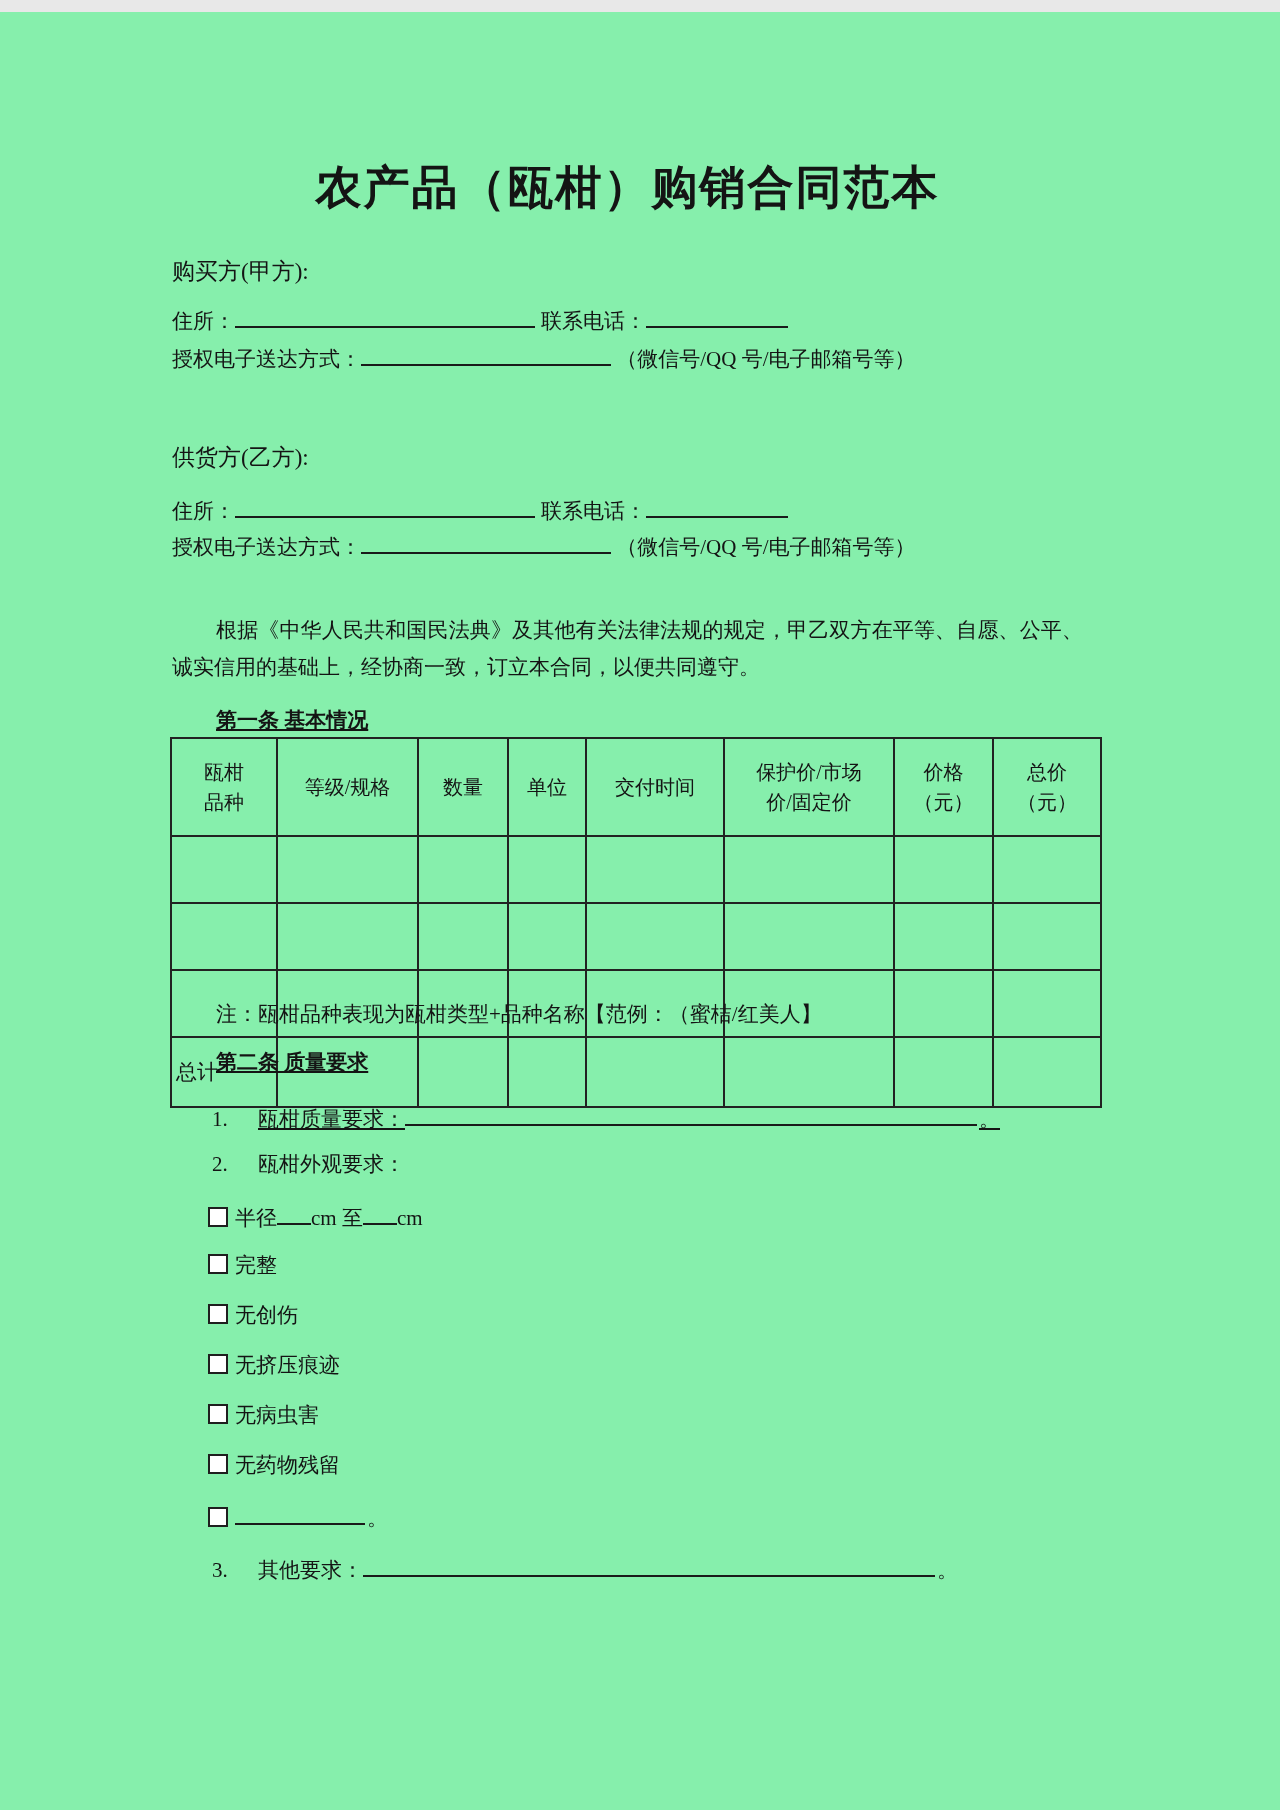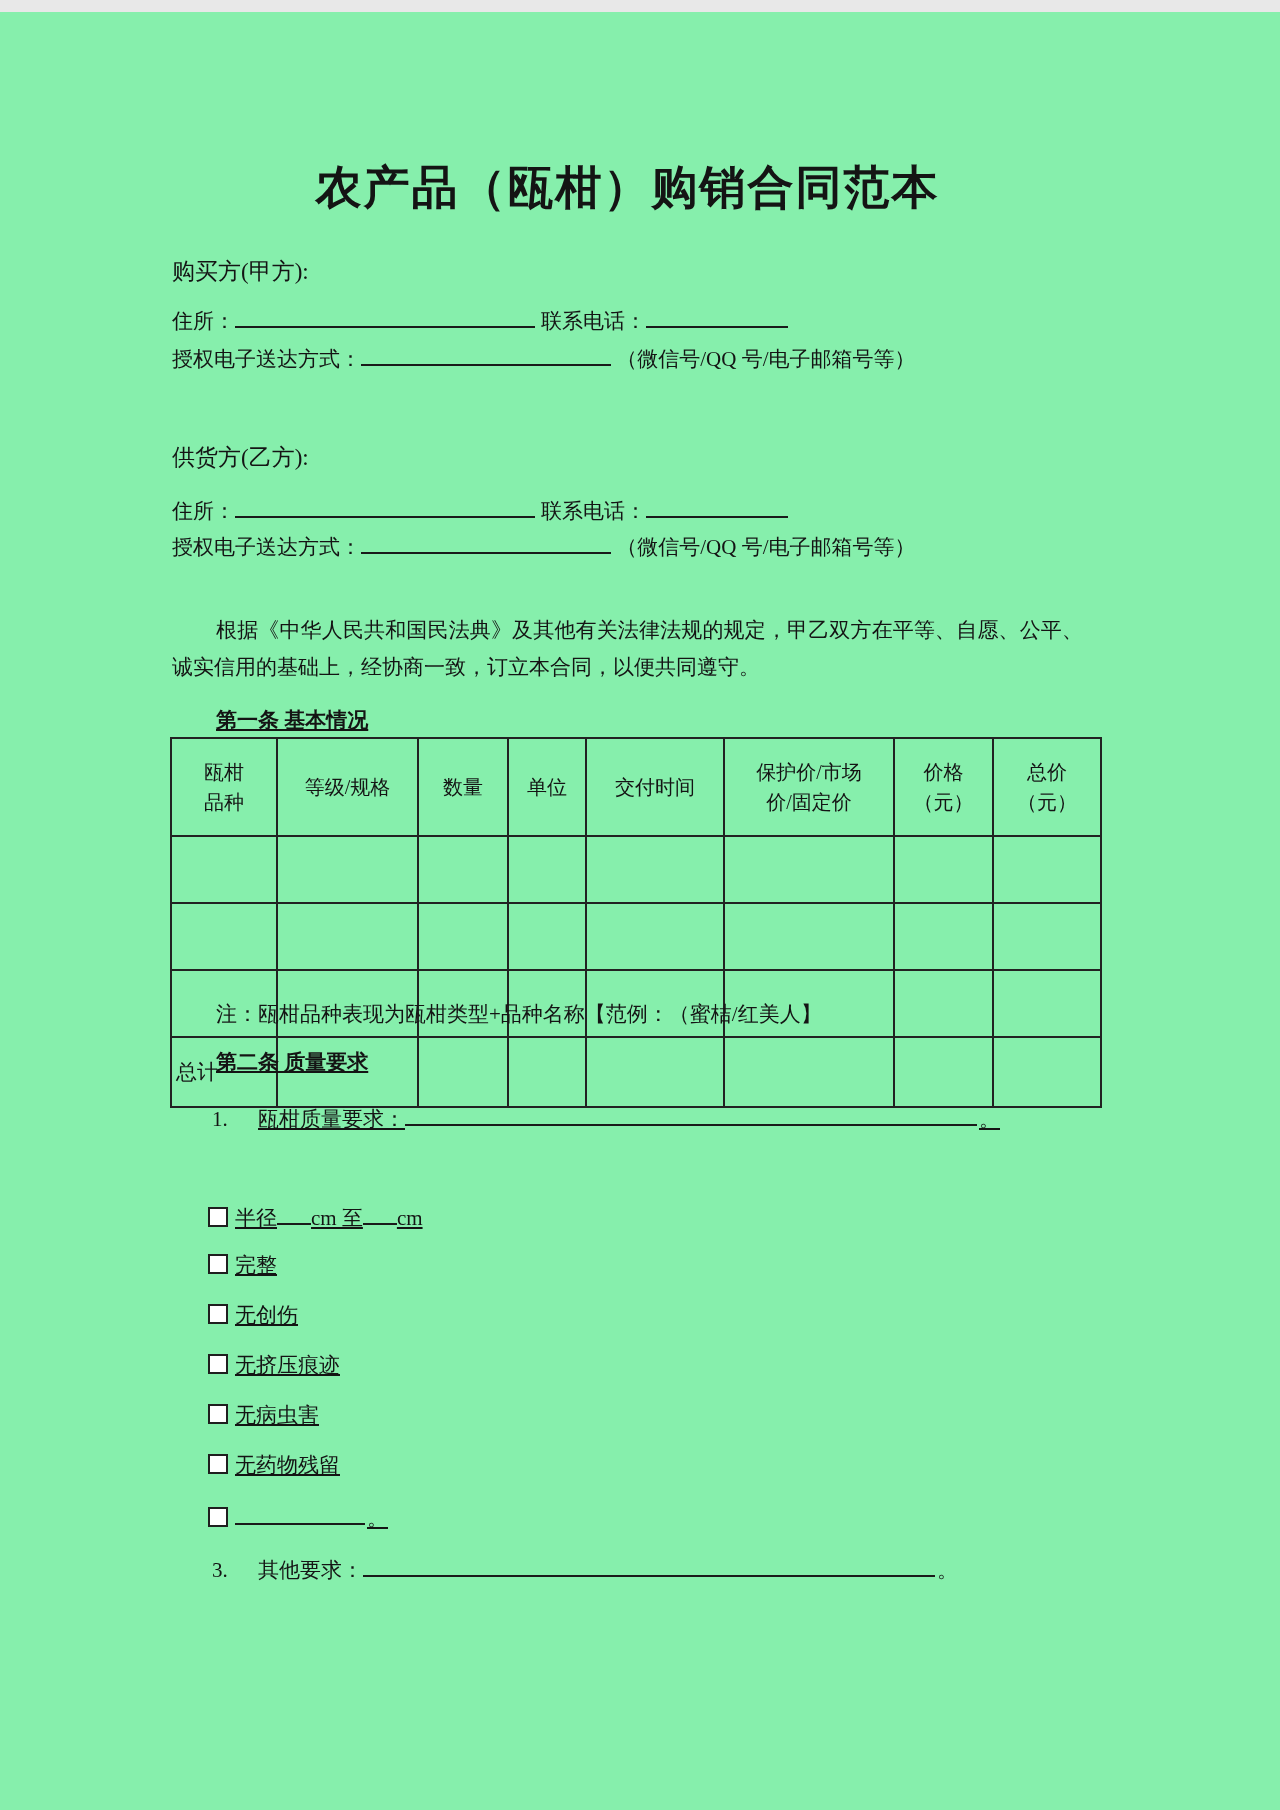--- a/index.html
+++ b/index.html
@@ -77,21 +77,21 @@
     text-align:left;
     vertical-align:middle;
   }
   table.basic tr.total-row td{height:36px;font-size:21px;}
   .numbered{white-space:nowrap;}
   .numbered .num{
     display:inline-block;
     width:46px;
     margin-left:40px;
   }
-  .check-item{white-space:nowrap;padding-left:36px;text-decoration:underline;}
+  .check-item{white-space:nowrap;padding-left:36px;}
   .checkbox{
     display:inline-block;
     width:16px;height:16px;
     border:2px solid #1f1f1f;
     vertical-align:-2px;
     margin-right:7px;
     background:#fff;
   }
   .punct{margin-left:2px;}
 </style>
@@ -192,20 +192,23 @@
   </table>
 
   <div class="abs note-line" style="top:988px;">注：瓯柑品种表现为瓯柑类型+品种名称【范例：（蜜桔/红美人】</div>
 
   <div class="abs section-heading" style="top:1036px;">第二条 质量要求</div>
 
   <div class="abs numbered" style="top:1090px;text-decoration:underline;">
     <span class="num">1.</span><span>瓯柑质量要求：</span><span class="blank w-long"></span><span class="punct">。</span>
   </div>
 
+  <div class="abs numbered" style="top:1138px;">
+    <span class="num">2.</span><span>瓯柑外观要求：</span>
+  </div>
 
   <div class="abs check-item" style="top:1189px;">
     <span class="checkbox"></span><span>半径</span><span class="blank w-cm"></span><span>cm 至</span><span class="blank w-cm"></span><span>cm</span>
   </div>
 
   <div class="abs check-item" style="top:1239px;">
     <span class="checkbox"></span><span>完整</span>
   </div>
   <div class="abs check-item" style="top:1289px;">
     <span class="checkbox"></span><span>无创伤</span>

